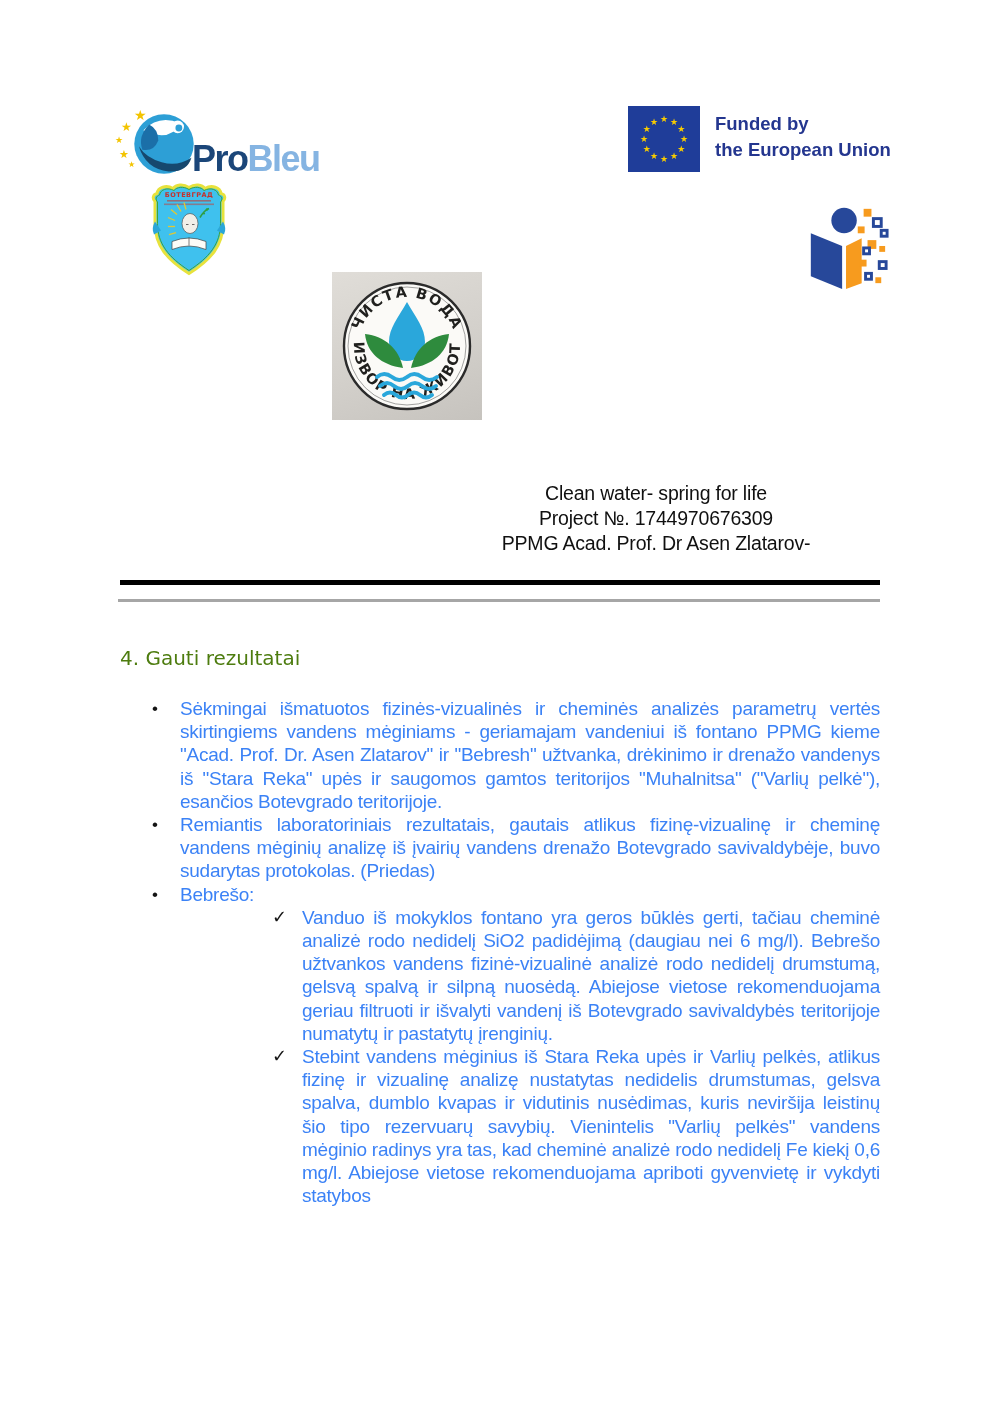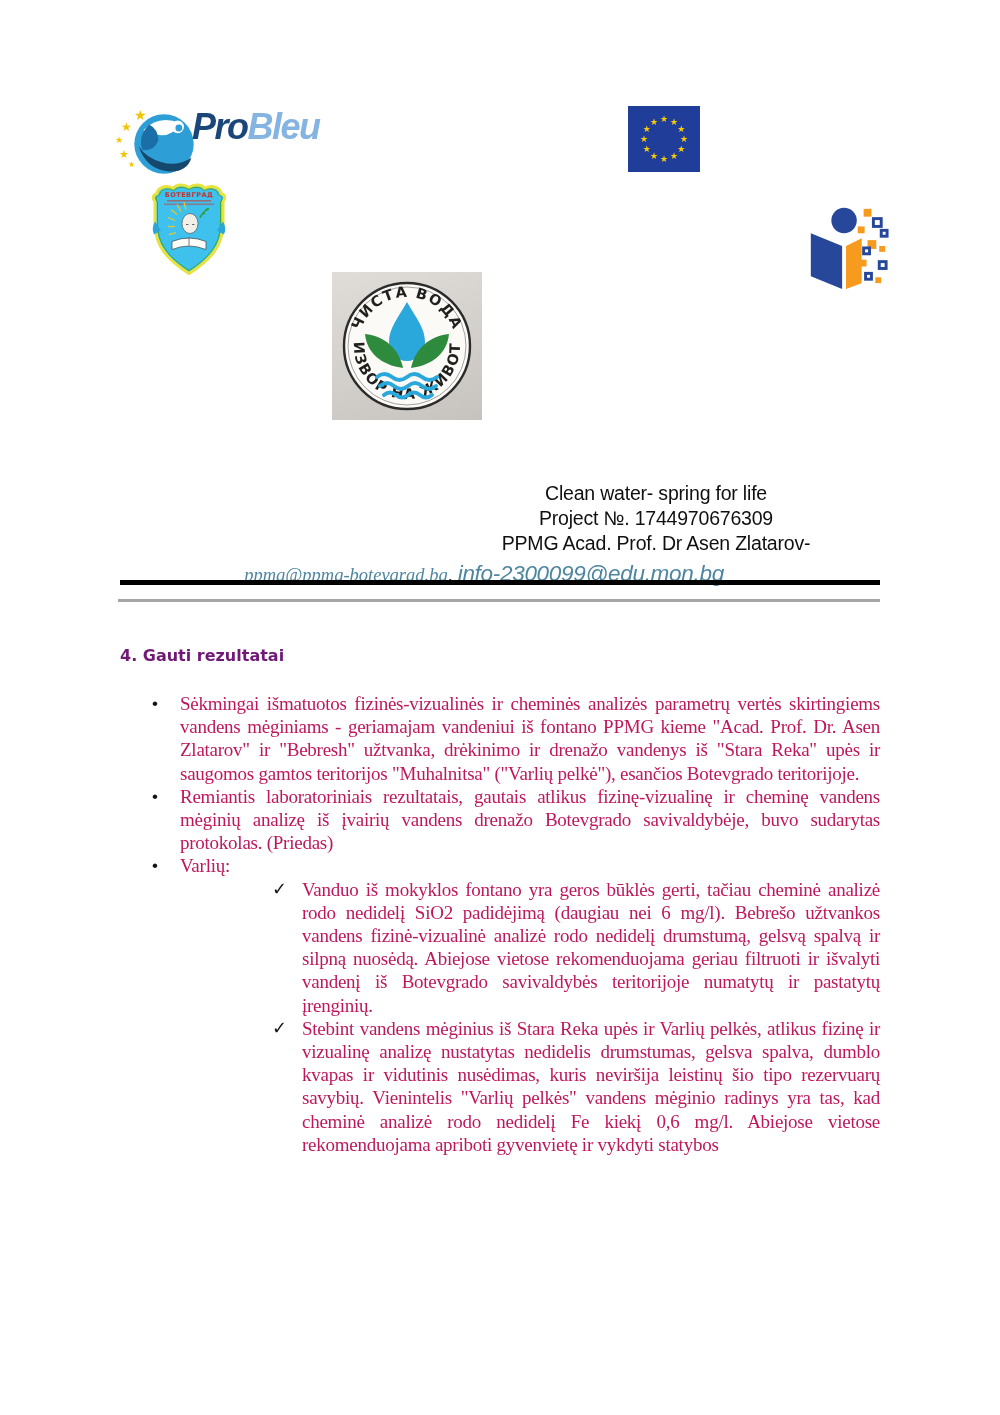--- a/index.html
+++ b/index.html
@@ -8,21 +8,21 @@
 
   
   .probleu{position:absolute;left:112px;top:106px;width:220px;height:80px;}
   .pb-star{position:absolute;color:#f3c400;line-height:1;}
   .pb-star.s1{left:22px;top:2px;font-size:14px;}
   .pb-star.s2{left:9px;top:15px;font-size:12px;}
   .pb-star.s3{left:3px;top:30px;font-size:9px;}
   .pb-star.s4{left:7px;top:43px;font-size:11px;}
   .pb-star.s5{left:16px;top:55px;font-size:8px;}
   .pb-swirl{position:absolute;left:20px;top:6px;width:64px;height:64px;}
-  .pb-text{position:absolute;left:80px;top:0;font-size:36px;font-weight:bold;letter-spacing:-1.5px;font-style:italic;}
+  .pb-text{position:absolute;left:80px;top:32px;font-size:36px;font-weight:bold;letter-spacing:-1.5px;}
   .pb-text .pro{color:#1b4679;}
   .pb-text .bleu{color:#85b4e2;}
 
   
   .emblem{position:absolute;left:150px;top:183px;width:78px;height:95px;}
 
   
   .eu{position:absolute;left:628px;top:106px;display:flex;gap:15px;}
   .eu-flag{width:72px;height:66px;flex:none;}
   .eu-text{font-weight:bold;font-size:18.5px;line-height:26px;color:#24368f;padding-top:5px;}
@@ -47,26 +47,26 @@
   .h-comma{font-size:18px;color:#222;}
   .em2{font-family:"Liberation Sans",sans-serif;font-style:italic;font-size:22.5px;
        color:#4e86a0;text-decoration:underline;letter-spacing:-0.3px;}
 
   
   .rule-black{position:absolute;left:120px;top:580px;width:760px;height:5px;background:#000;}
   .rule-gray{position:absolute;left:118px;top:599px;width:762px;height:3px;background:#a6a6a6;}
 
   
   .body{position:absolute;left:120px;top:646px;width:760px;}
-  .sec-title{font-family:"DejaVu Sans",sans-serif;font-size:16px;font-weight:700;
-             color:#701a75;margin:0 0 27px 0;}
+  .sec-title{font-family:"DejaVu Sans",sans-serif;font-size:20px;font-weight:400;
+             color:#4d7c0f;margin:0 0 27px 0;}
   .li{display:flex;padding-left:32px;}
   .li .mk{flex:none;width:28px;font-size:17px;line-height:23.2px;color:#141414;}
   .li .tx{flex:1;text-align:justify;font-size:19px;line-height:23.2px;
-          letter-spacing:-0.25px;color:#be185d;font-family:Liberation Serif, serif;}
+          letter-spacing:-0.25px;color:#3b82f6;}
   .li.c{padding-left:152px;}
   .li.c .mk{width:30px;font-size:18px;}
 </style>
 </head>
 <body>
 
 <div class="page">
 
   <div class="probleu">
     <span class="pb-star s1">★</span>
@@ -125,20 +125,24 @@
           <text x="53.3" y="46">★</text>
           <text x="46" y="53.3">★</text>
         <text x="36" y="56">★</text>
           <text x="26" y="53.3">★</text>
           <text x="18.7" y="46">★</text>
         <text x="16" y="36">★</text>
           <text x="18.7" y="26">★</text>
           <text x="26" y="18.7">★</text>
       </g>
     </svg>
+    <div class="eu-text">
+      <div>Funded by</div>
+      <div>the European Union</div>
+    </div>
   </div>
 
   <svg class="reading" viewBox="0 0 90 95">
     <circle cx="42" cy="22" r="13" fill="#27489a"></circle>
     <polygon points="8,35 40,48 40,92 8,79" fill="#27489a"></polygon>
     <polygon points="44,48 60,40 60,86 44,92" fill="#f79b1e"></polygon>
     <g fill="#f79b1e">
       <rect x="62" y="10" width="8" height="8"></rect>
         <rect x="56" y="28" width="7" height="7"></rect>
       <rect x="66" y="42" width="9" height="9"></rect>
@@ -173,44 +177,41 @@
         <path d="M48,114 q7,-6 14,0 q7,6 14,0 q7,-6 14,0 q7,6 14,0"></path>
         <path d="M52,123 q6,-5 12,0 q6,5 12,0 q6,-5 12,0 q6,5 12,0"></path>
       </g>
     </svg>
   </div>
 
   <div class="hdr">
     <div class="h-line shift">Clean water- spring for life</div>
     <div class="h-line shift">Project №. 1744970676309</div>
     <div class="h-line shift">PPMG Acad. Prof. Dr Asen Zlatarov-</div>
-    <div class="h-emails">
-      <a class="em1" href="#">ppmg@ppmg-botevgrad.bg</a><span class="h-comma">, </span><a class="em2" href="#">info-2300099@edu.mon.bg</a>
-    </div>
   </div>
 
   <div class="rule-black"></div>
   <div class="rule-gray"></div>
 
   <div class="body">
     <h2 class="sec-title">4. Gauti rezultatai</h2>
 
     <div class="li">
       <span class="mk">•</span>
       <div class="tx">Sėkmingai išmatuotos fizinės-vizualinės ir cheminės analizės parametrų vertės skirtingiems vandens mėginiams - geriamajam vandeniui iš fontano PPMG kieme "Acad. Prof. Dr. Asen Zlatarov" ir "Bebresh" užtvanka, drėkinimo ir drenažo vandenys iš "Stara Reka" upės ir saugomos gamtos teritorijos "Muhalnitsa" ("Varlių pelkė"), esančios Botevgrado teritorijoje.</div>
     </div>
 
     <div class="li">
       <span class="mk">•</span>
       <div class="tx">Remiantis laboratoriniais rezultatais, gautais atlikus fizinę-vizualinę ir cheminę vandens mėginių analizę iš įvairių vandens drenažo Botevgrado savivaldybėje, buvo sudarytas protokolas.  (Priedas)</div>
     </div>
 
     <div class="li">
       <span class="mk">•</span>
-      <div class="tx">Varlių:</div>
+      <div class="tx">Bebrešo:</div>
     </div>
 
     <div class="li c">
       <span class="mk ck">✓</span>
       <div class="tx">Vanduo iš mokyklos fontano yra geros būklės gerti, tačiau cheminė analizė rodo nedidelį SiO2 padidėjimą (daugiau nei 6 mg/l).  Bebrešo užtvankos vandens fizinė-vizualinė analizė rodo nedidelį drumstumą, gelsvą spalvą ir silpną nuosėdą. Abiejose vietose rekomenduojama geriau filtruoti ir išvalyti vandenį iš Botevgrado savivaldybės teritorijoje numatytų ir pastatytų įrenginių.</div>
     </div>
 
     <div class="li c">
       <span class="mk ck">✓</span>
       <div class="tx">Stebint vandens mėginius iš Stara Reka upės ir Varlių pelkės, atlikus fizinę ir vizualinę analizę nustatytas nedidelis drumstumas, gelsva spalva, dumblo kvapas ir vidutinis nusėdimas, kuris neviršija leistinų šio tipo rezervuarų savybių. Vienintelis "Varlių pelkės" vandens mėginio radinys yra tas, kad cheminė analizė rodo nedidelį Fe kiekį 0,6 mg/l. Abiejose vietose rekomenduojama apriboti gyvenvietę ir vykdyti statybos</div>

